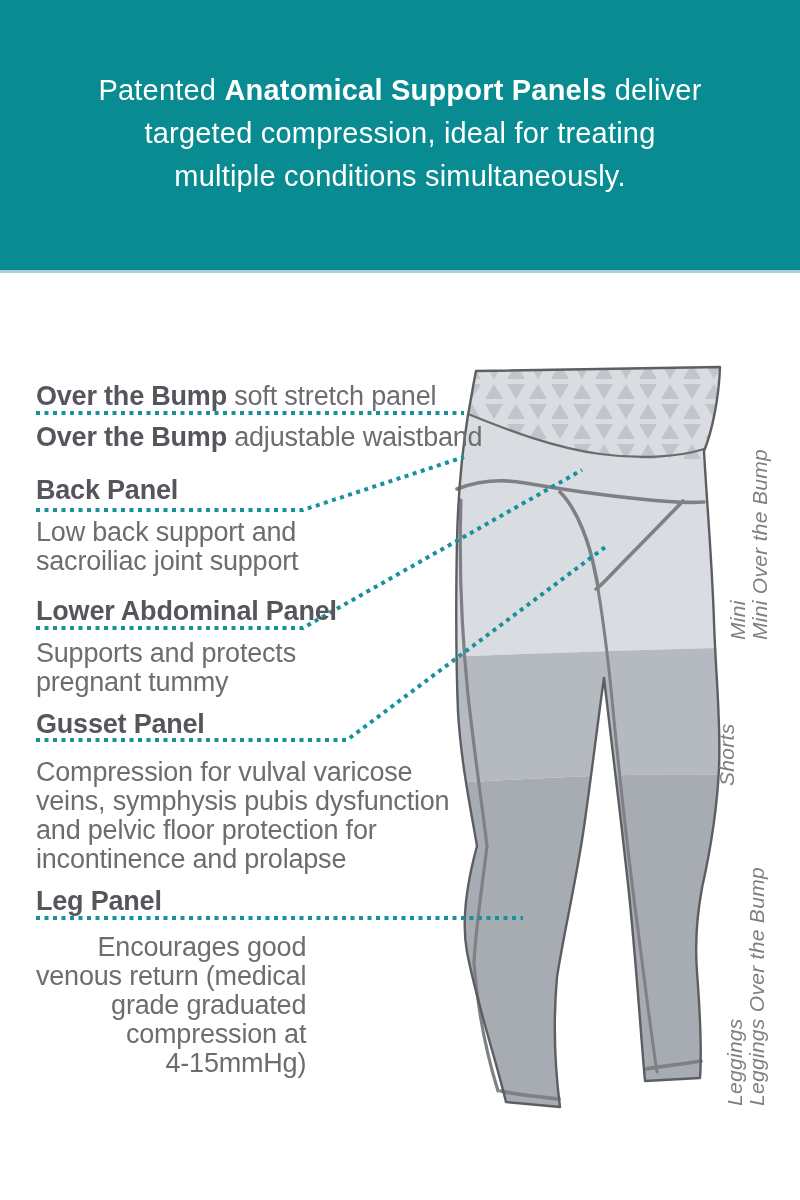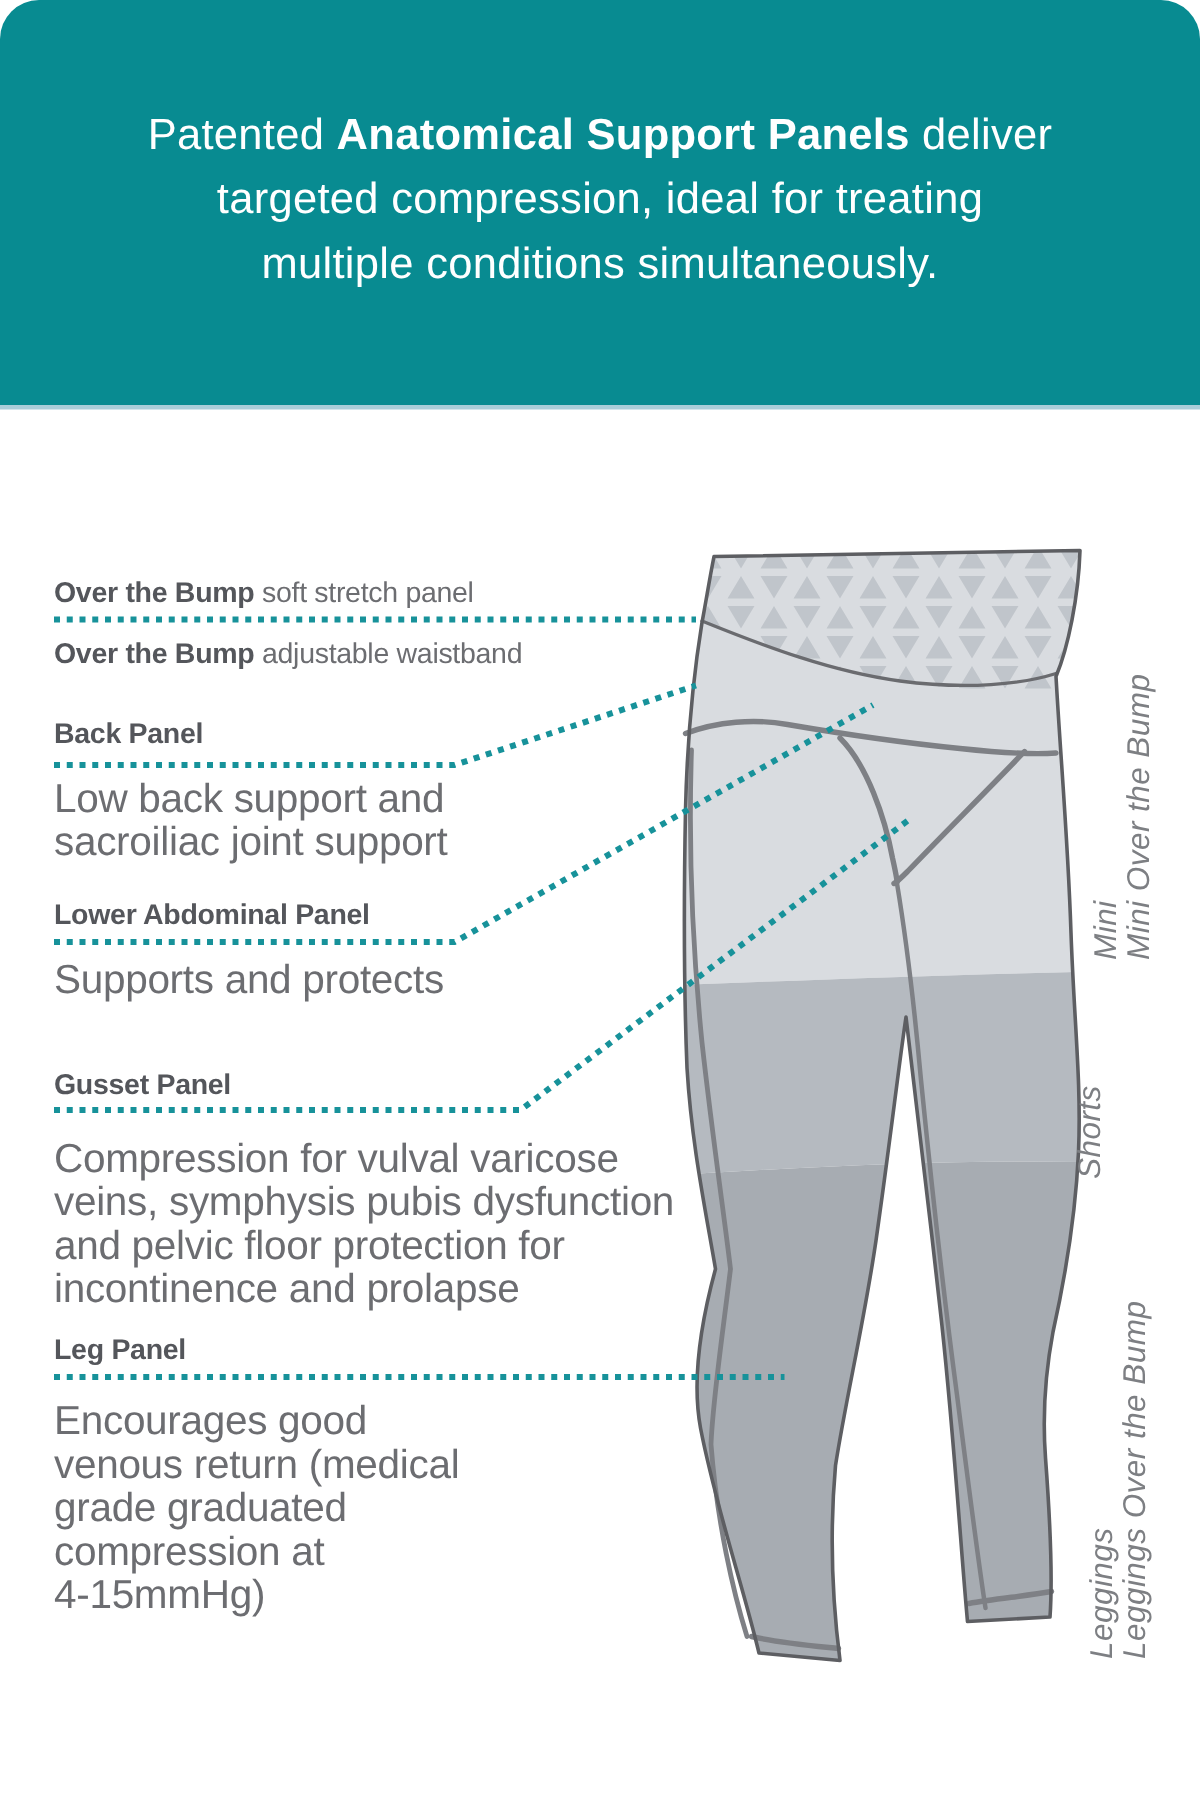--- a/index.html
+++ b/index.html
@@ -15,42 +15,42 @@
     --outline:#5d5e62;
     --seam:#7e8085;
     --seam_thin:#6a6b6f;
     --pattern_dot:#bcc1c7;
     --header_text:#ffffff;
   }
   *{margin:0;padding:0;box-sizing:border-box;}
   html,body{background:#fff;}
   .page{
     position:relative;width:800px;height:1200px;background:#ffffff;
-    overflow:hidden;font-family:"Liberation Sans",sans-serif;border-radius:26px;
+    overflow:hidden;font-family:"Liberation Sans",sans-serif;
   }
   .header{
     position:absolute;left:0;top:0;width:800px;height:270px;
     background:var(--teal);
     display:flex;flex-direction:column;justify-content:center;align-items:center;
     padding-bottom:4px;
   }
   .header-line{
     color:var(--header_text);
     font-size:29px;line-height:43px;font-weight:400;
     text-align:center;letter-spacing:.2px;
   }
   .header-line strong{font-weight:700;}
   .header-divider{
     position:absolute;left:0;top:270px;width:800px;height:3px;
     background:var(--header_divider);
   }
   .gfx{position:absolute;left:0;top:0;width:800px;height:1200px;}
   .label-block{position:absolute;left:36px;}
   .panel-title{
-    font-size:19px;font-weight:700;color:var(--heading_text);
+    font-size:27px;font-weight:700;color:var(--heading_text);
     line-height:28px;white-space:nowrap;letter-spacing:-0.2px;
   }
   .panel-title .reg{font-weight:400;color:var(--body_text);}
   .panel-line{
     font-size:27px;font-weight:400;color:var(--body_text);
     line-height:29px;white-space:nowrap;letter-spacing:-0.2px;
   }
   .size-label{
     position:absolute;
     transform:rotate(-90deg);transform-origin:0 0;
@@ -167,36 +167,37 @@
   <div class="label-block" style="top:518px;">
     <div class="panel-line">Low back support and</div>
     <div class="panel-line">sacroiliac joint support</div>
   </div>
 
   <div class="label-block" style="top:597px;text-align:right;">
     <div class="panel-title">Lower Abdominal Panel</div>
   </div>
   <div class="label-block" style="top:639px;">
     <div class="panel-line">Supports and protects</div>
+    <div class="panel-line">pregnant tummy</div>
   </div>
 
   <div class="label-block" style="top:710px;">
     <div class="panel-title">Gusset Panel</div>
   </div>
   <div class="label-block" style="top:758px;">
     <div class="panel-line">Compression for vulval varicose</div>
     <div class="panel-line">veins, symphysis pubis dysfunction</div>
     <div class="panel-line">and pelvic floor protection for</div>
     <div class="panel-line">incontinence and prolapse</div>
   </div>
 
   <div class="label-block" style="top:887px;">
     <div class="panel-title">Leg Panel</div>
   </div>
-  <div class="label-block" style="top:933px;">
+  <div class="label-block" style="top:933px;text-align:right;">
     <div class="panel-line">Encourages good</div>
     <div class="panel-line">venous return (medical</div>
     <div class="panel-line">grade graduated</div>
     <div class="panel-line">compression at</div>
     <div class="panel-line">4-15mmHg)</div>
   </div>
 
   <div class="size-label" style="left:727px;top:640px;">
     <div class="size-line">Mini</div>
     <div class="size-line">Mini Over the Bump</div>

